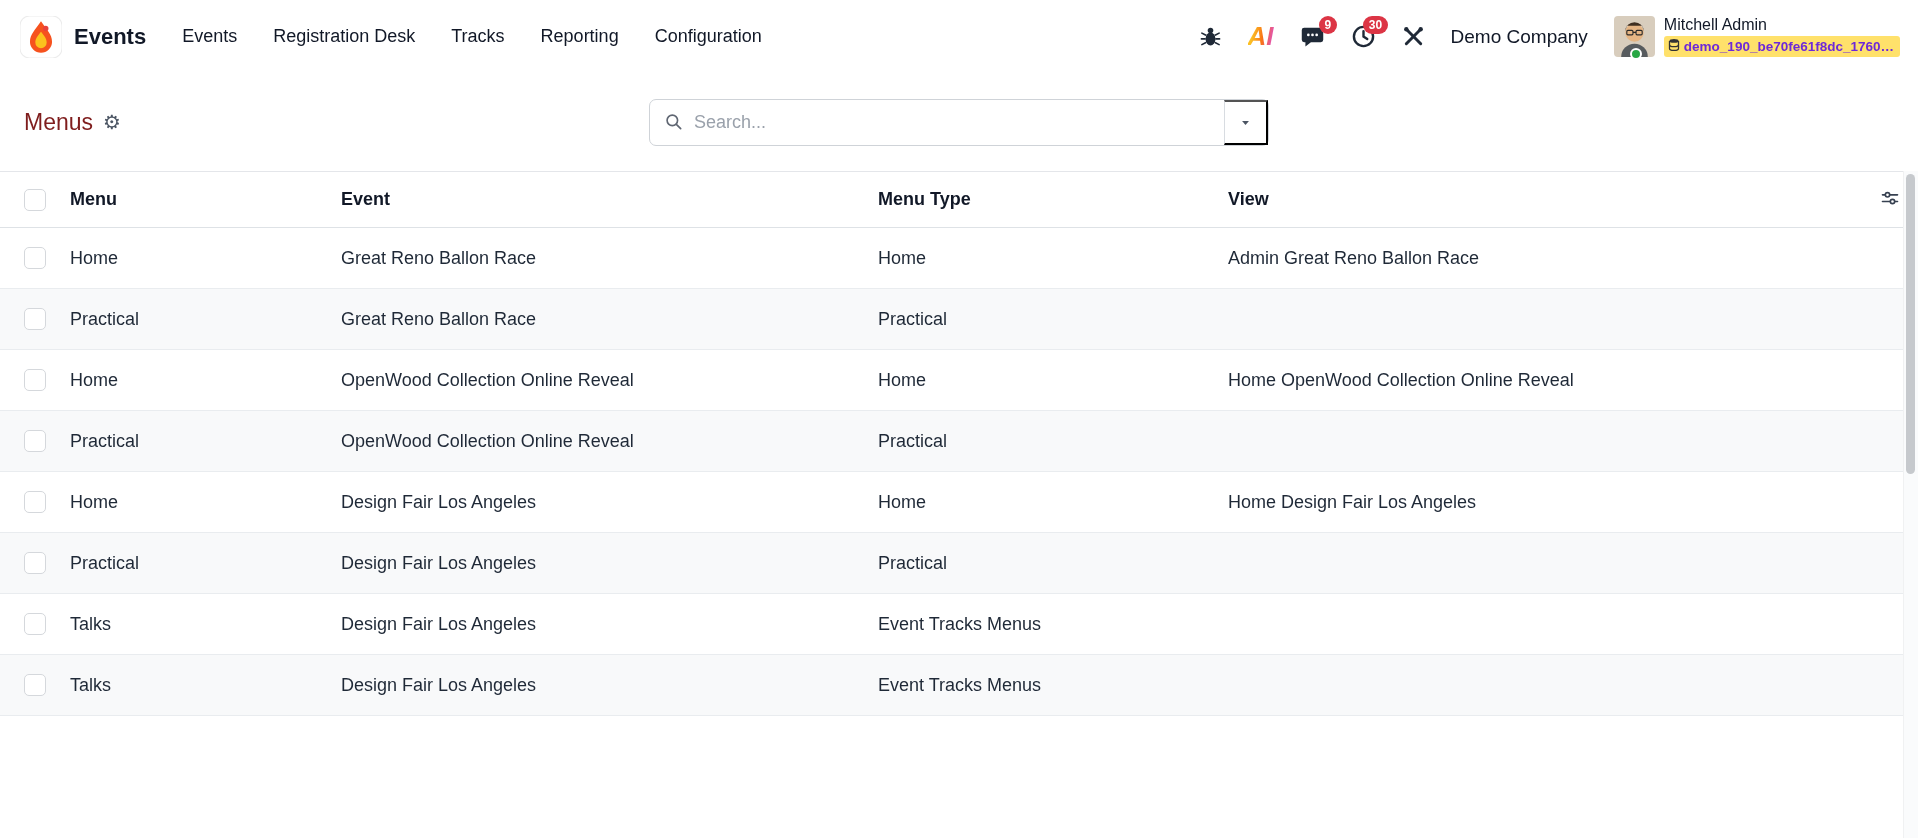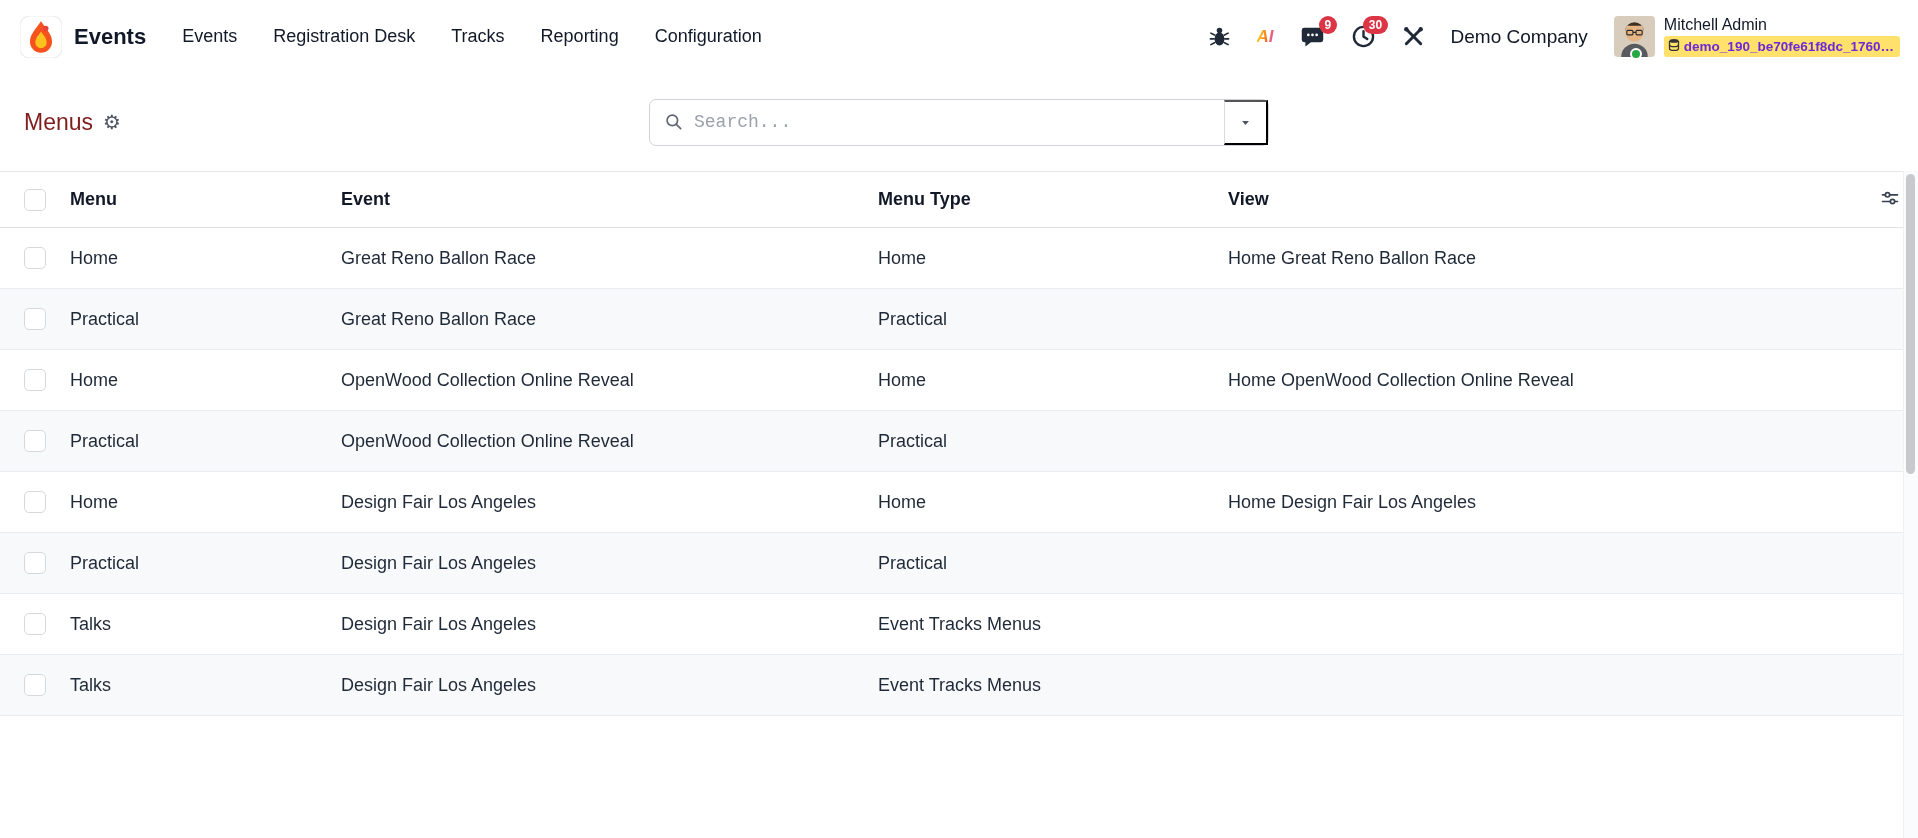--- a/index.html
+++ b/index.html
@@ -21,21 +21,21 @@
   .nav-menu li { font-size: 18px; color: #111827; cursor: pointer; white-space: nowrap; }
 
   .nav-right { margin-left: auto; display: flex; align-items: center; gap: 26px; }
   .icon-btn { position: relative; display: flex; align-items: center; cursor: pointer; background: none; border: none; }
   .badge {
     position: absolute; top: -8px; right: -12px;
     background: #dc3545; color: #fff; font-size: 12px; font-weight: 700;
     border-radius: 10px; padding: 1.5px 5.5px; line-height: 1.25;
   }
   .ai-text {
-    font-size: 17px; font-weight: 800; font-style: italic; letter-spacing: 0;
+    font-size: 26px; font-weight: 800; font-style: italic; letter-spacing: 0;
     color: #f59e0b;
     background: linear-gradient(100deg, #fbbf24 20%, #f97316 55%, #d946ef 100%);
     -webkit-background-clip: text; background-clip: text; -webkit-text-fill-color: transparent;
   }
   .company-name { font-size: 19px; color: #111827; cursor: pointer; white-space: nowrap; }
 
   .user-block { display: flex; align-items: flex-start; gap: 9px; cursor: pointer; }
   .avatar-wrap { position: relative; width: 41px; height: 41px; }
   .avatar-wrap svg { width: 41px; height: 41px; border-radius: 4px; display: block; }
   .presence-dot {
@@ -60,21 +60,21 @@
   .gear { font-size: 20px; color: #4b5563; cursor: pointer; line-height: 1; }
 
   .search-bar {
     position: absolute; left: 50%; transform: translateX(-50%);
     width: 620px; height: 47px;
     border: 1px solid #cfd3d8; border-radius: 7px; background: #fff;
     display: flex; align-items: center; padding-left: 14px;
   }
   .search-bar input {
     flex: 1; border: none; outline: none; font-size: 18px; margin-left: 10px;
-    font-family: Liberation Mono, monospace; color: #1f2937; background: transparent;
+    font-family: Liberation Sans, sans-serif; color: #1f2937; background: transparent;
   }
   .search-bar input::placeholder { color: #9aa1ab; }
   .search-caret {
     width: 44px; height: 100%; display: flex; align-items: center; justify-content: center;
     border-left: 1px solid #d8dce1; cursor: pointer; background: none;
   }
 
   .cp-right { margin-left: auto; display: flex; align-items: center; gap: 20px; }
   .pager-text { font-size: 17px; color: #374151; }
   .pager-buttons { display: flex; gap: 6px; }
@@ -284,21 +284,21 @@
       </tr>
     </thead>
     <tbody>
         <tr class="data-row">
     <td class="col-check">
       <input type="checkbox" style="">
     </td>
     <td>Home</td>
     <td>Great Reno Ballon Race</td>
     <td>Home</td>
-    <td>Home Great Reno Ballon Race</td>
+    <td>Admin Great Reno Ballon Race</td>
     <td class="col-end"></td>
   </tr>
         <tr class="data-row">
     <td class="col-check">
       <input type="checkbox" style="">
     </td>
     <td>Practical</td>
     <td>Great Reno Ballon Race</td>
     <td>Practical</td>
     <td></td>

